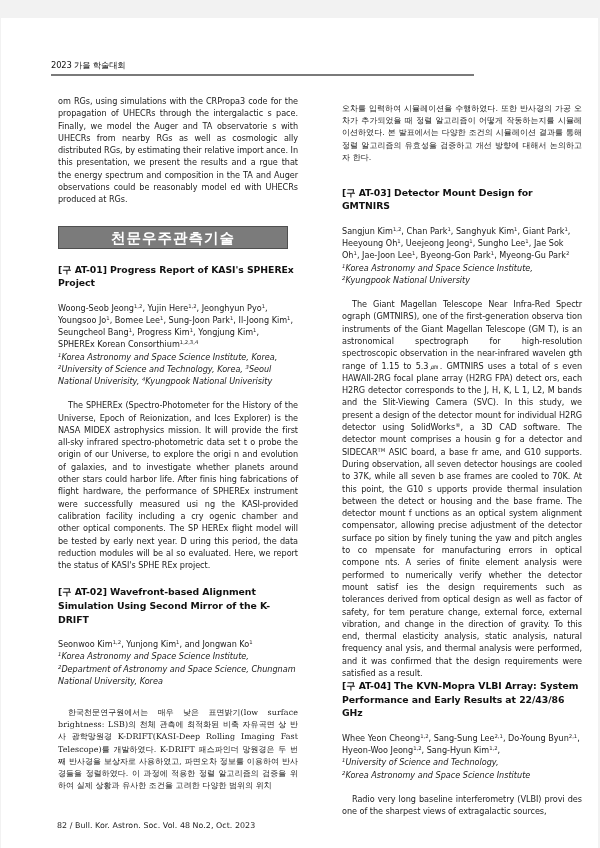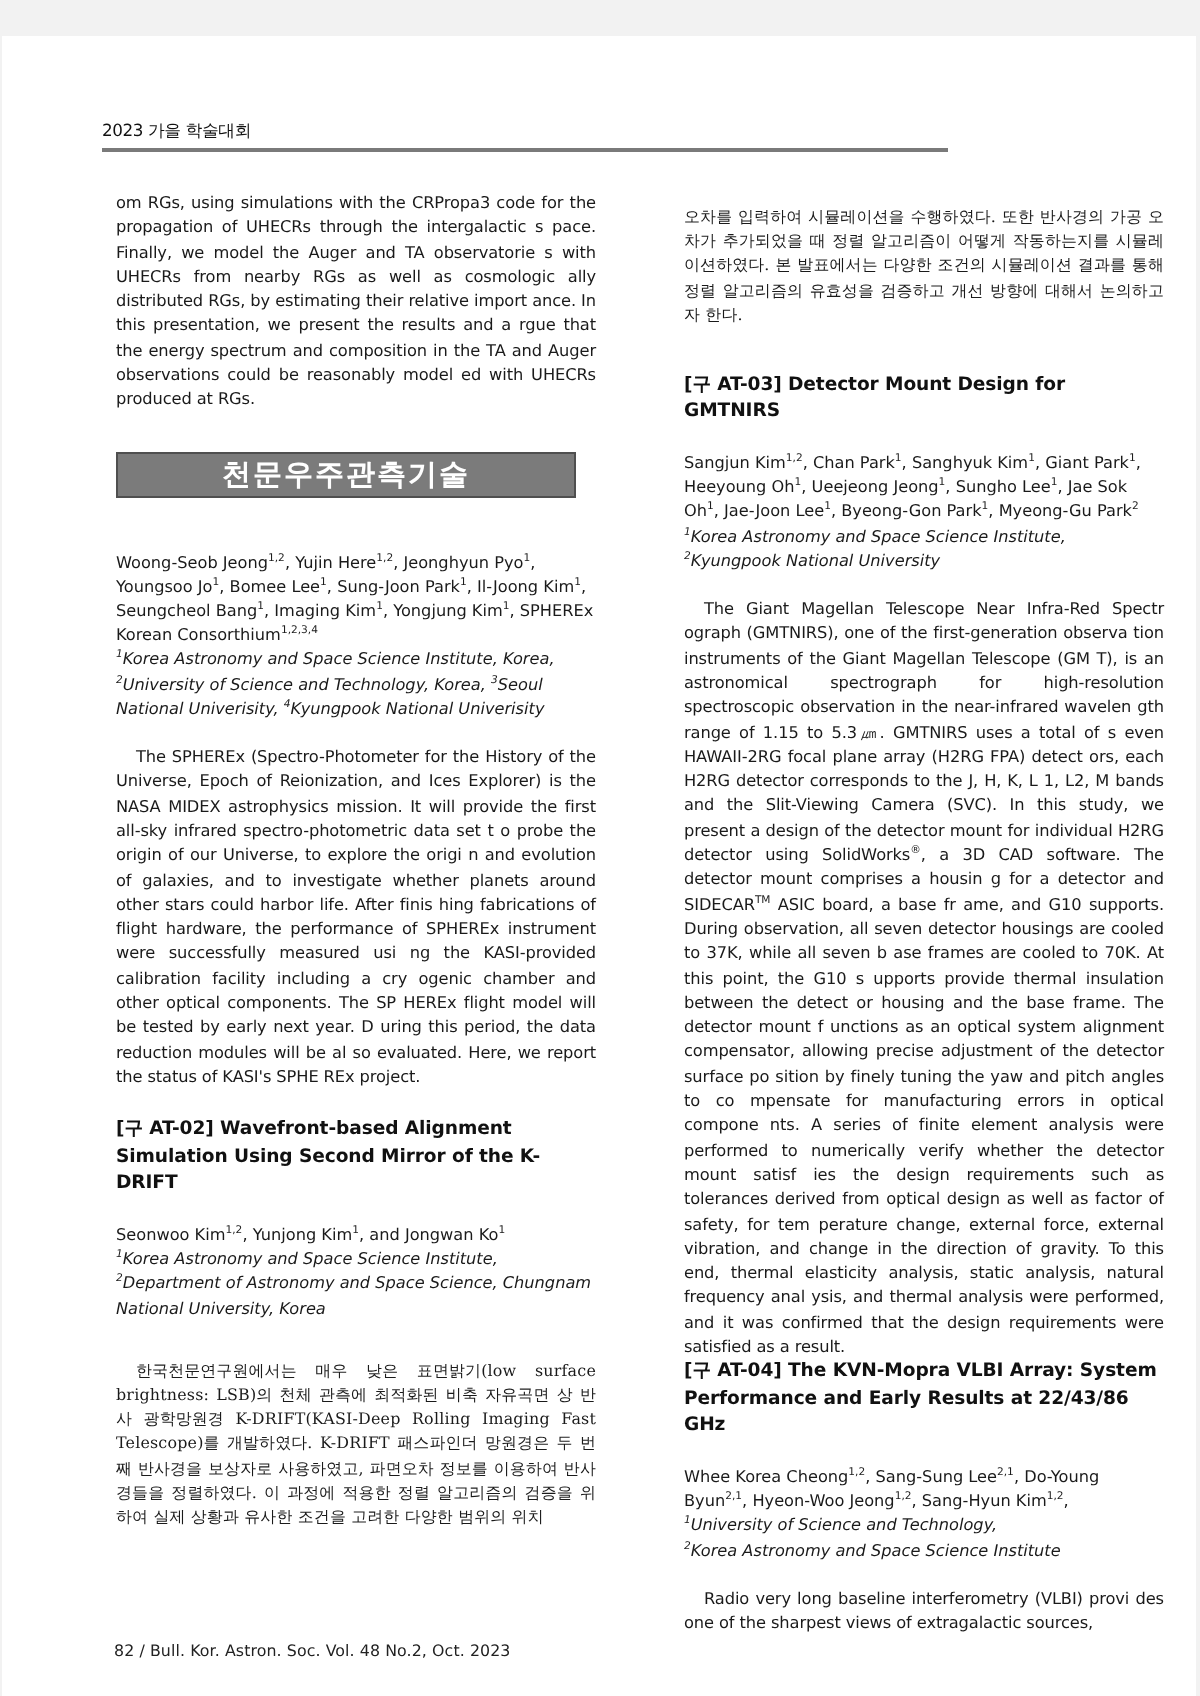--- a/index.html
+++ b/index.html
@@ -60,31 +60,32 @@
   <div class="head-rule"></div>
 
   <div class="col col-left">
     <p class="txt">om RGs, using simulations with the CRPropa3 code for the propagation of UHECRs through the intergalactic s pace. Finally, we model the Auger and TA observatorie s with UHECRs from nearby RGs as well as cosmologic ally distributed RGs, by estimating their relative import ance. In this presentation, we present the results and a rgue that the energy spectrum and composition in the TA and Auger observations could be reasonably model ed with UHECRs produced at RGs.</p>
 
     <div class="section-banner">천문우주관측기술</div>
 
     <div class="gap-m"></div>
 
     <div>
+      <h3 class="title">[구 AT-01] Progress Report of KASI's SPHEREx Project</h3>
       <div class="gap-s"></div>
       <p class="authors">
         <span>Woong-Seob Jeong</span><sup>1,2</sup>,
         <span>Yujin Here</span><sup>1,2</sup>,
         <span>Jeonghyun Pyo</span><sup>1</sup>,
         <span>Youngsoo Jo</span><sup>1</sup>,
         <span>Bomee Lee</span><sup>1</sup>,
         <span>Sung-Joon Park</span><sup>1</sup>,
         <span>Il-Joong Kim</span><sup>1</sup>,
         <span>Seungcheol Bang</span><sup>1</sup>,
-        <span>Imaging Kim</span><sup>1</sup>,
+        <span>Progress Kim</span><sup>1</sup>,
         <span>Yongjung Kim</span><sup>1</sup>,
         <span>SPHEREx Korean Consorthium</span><sup>1,2,3,4</sup>
       </p>
       <p class="affil">
         <sup>1</sup><span>Korea Astronomy and Space Science Institute, Korea,</span>
         <sup>2</sup><span>University of Science and Technology, Korea,</span>
         <sup>3</sup><span>Seoul National Univerisity,</span>
         <sup>4</sup><span>Kyungpook National Univerisity</span>
       </p>
       <div class="gap-s"></div>
@@ -136,21 +137,21 @@
         <sup>2</sup><span>Kyungpook National University</span>
       </p>
       <div class="gap-s"></div>
       <p class="txt indent"><span>The Giant Magellan Telescope Near Infra-Red Spectr ograph (GMTNIRS), one of the first-generation observa tion instruments of the Giant Magellan Telescope (GM T), is an astronomical spectrograph for high-resolution spectroscopic observation in the near-infrared wavelen gth range of 1.15 to 5.3㎛. GMTNIRS uses a total of s even HAWAII-2RG focal plane array (H2RG FPA) detect ors, each H2RG detector corresponds to the J, H, K, L 1, L2, M bands and the Slit-Viewing Camera (SVC). In this study, we present a design of the detector mount for individual H2RG detector using SolidWorks</span><sup>®</sup><span>, a 3D CAD software. The detector mount comprises a housin g for a detector and SIDECAR</span><sup>TM</sup><span> ASIC board, a base fr ame, and G10 supports. During observation, all seven detector housings are cooled to 37K, while all seven b ase frames are cooled to 70K. At this point, the G10 s upports provide thermal insulation between the detect or housing and the base frame. The detector mount f unctions as an optical system alignment compensator, allowing precise adjustment of the detector surface po sition by finely tuning the yaw and pitch angles to co mpensate for manufacturing errors in optical compone nts. A series of finite element analysis were performed to numerically verify whether the detector mount satisf ies the design requirements such as tolerances derived from optical design as well as factor of safety, for tem perature change, external force, external vibration, and change in the direction of gravity. To this end, thermal elasticity analysis, static analysis, natural frequency anal ysis, and thermal analysis were performed, and it was confirmed that the design requirements were satisfied as a result.</span></p>
     </div>
 
     <div>
       <h3 class="title">[구 AT-04] The KVN-Mopra VLBI Array: System Performance and Early Results at 22/43/86 GHz</h3>
       <div class="gap-s"></div>
       <p class="authors">
-        <span>Whee Korea Cheong</span><sup>1,2</sup>,
+        <span>Whee Yeon Cheong</span><sup>1,2</sup>,
         <span>Sang-Sung Lee</span><sup>2,1</sup>,
         <span>Do-Young Byun</span><sup>2,1</sup>,
         <span>Hyeon-Woo Jeong</span><sup>1,2</sup>,
         <span>Sang-Hyun Kim</span><sup>1,2</sup>,
       </p>
       <p class="affil">
         <sup>1</sup><span>University of Science and Technology,</span><br>
         <sup>2</sup><span>Korea Astronomy and Space Science Institute</span>
       </p>
       <div class="gap-s"></div>

